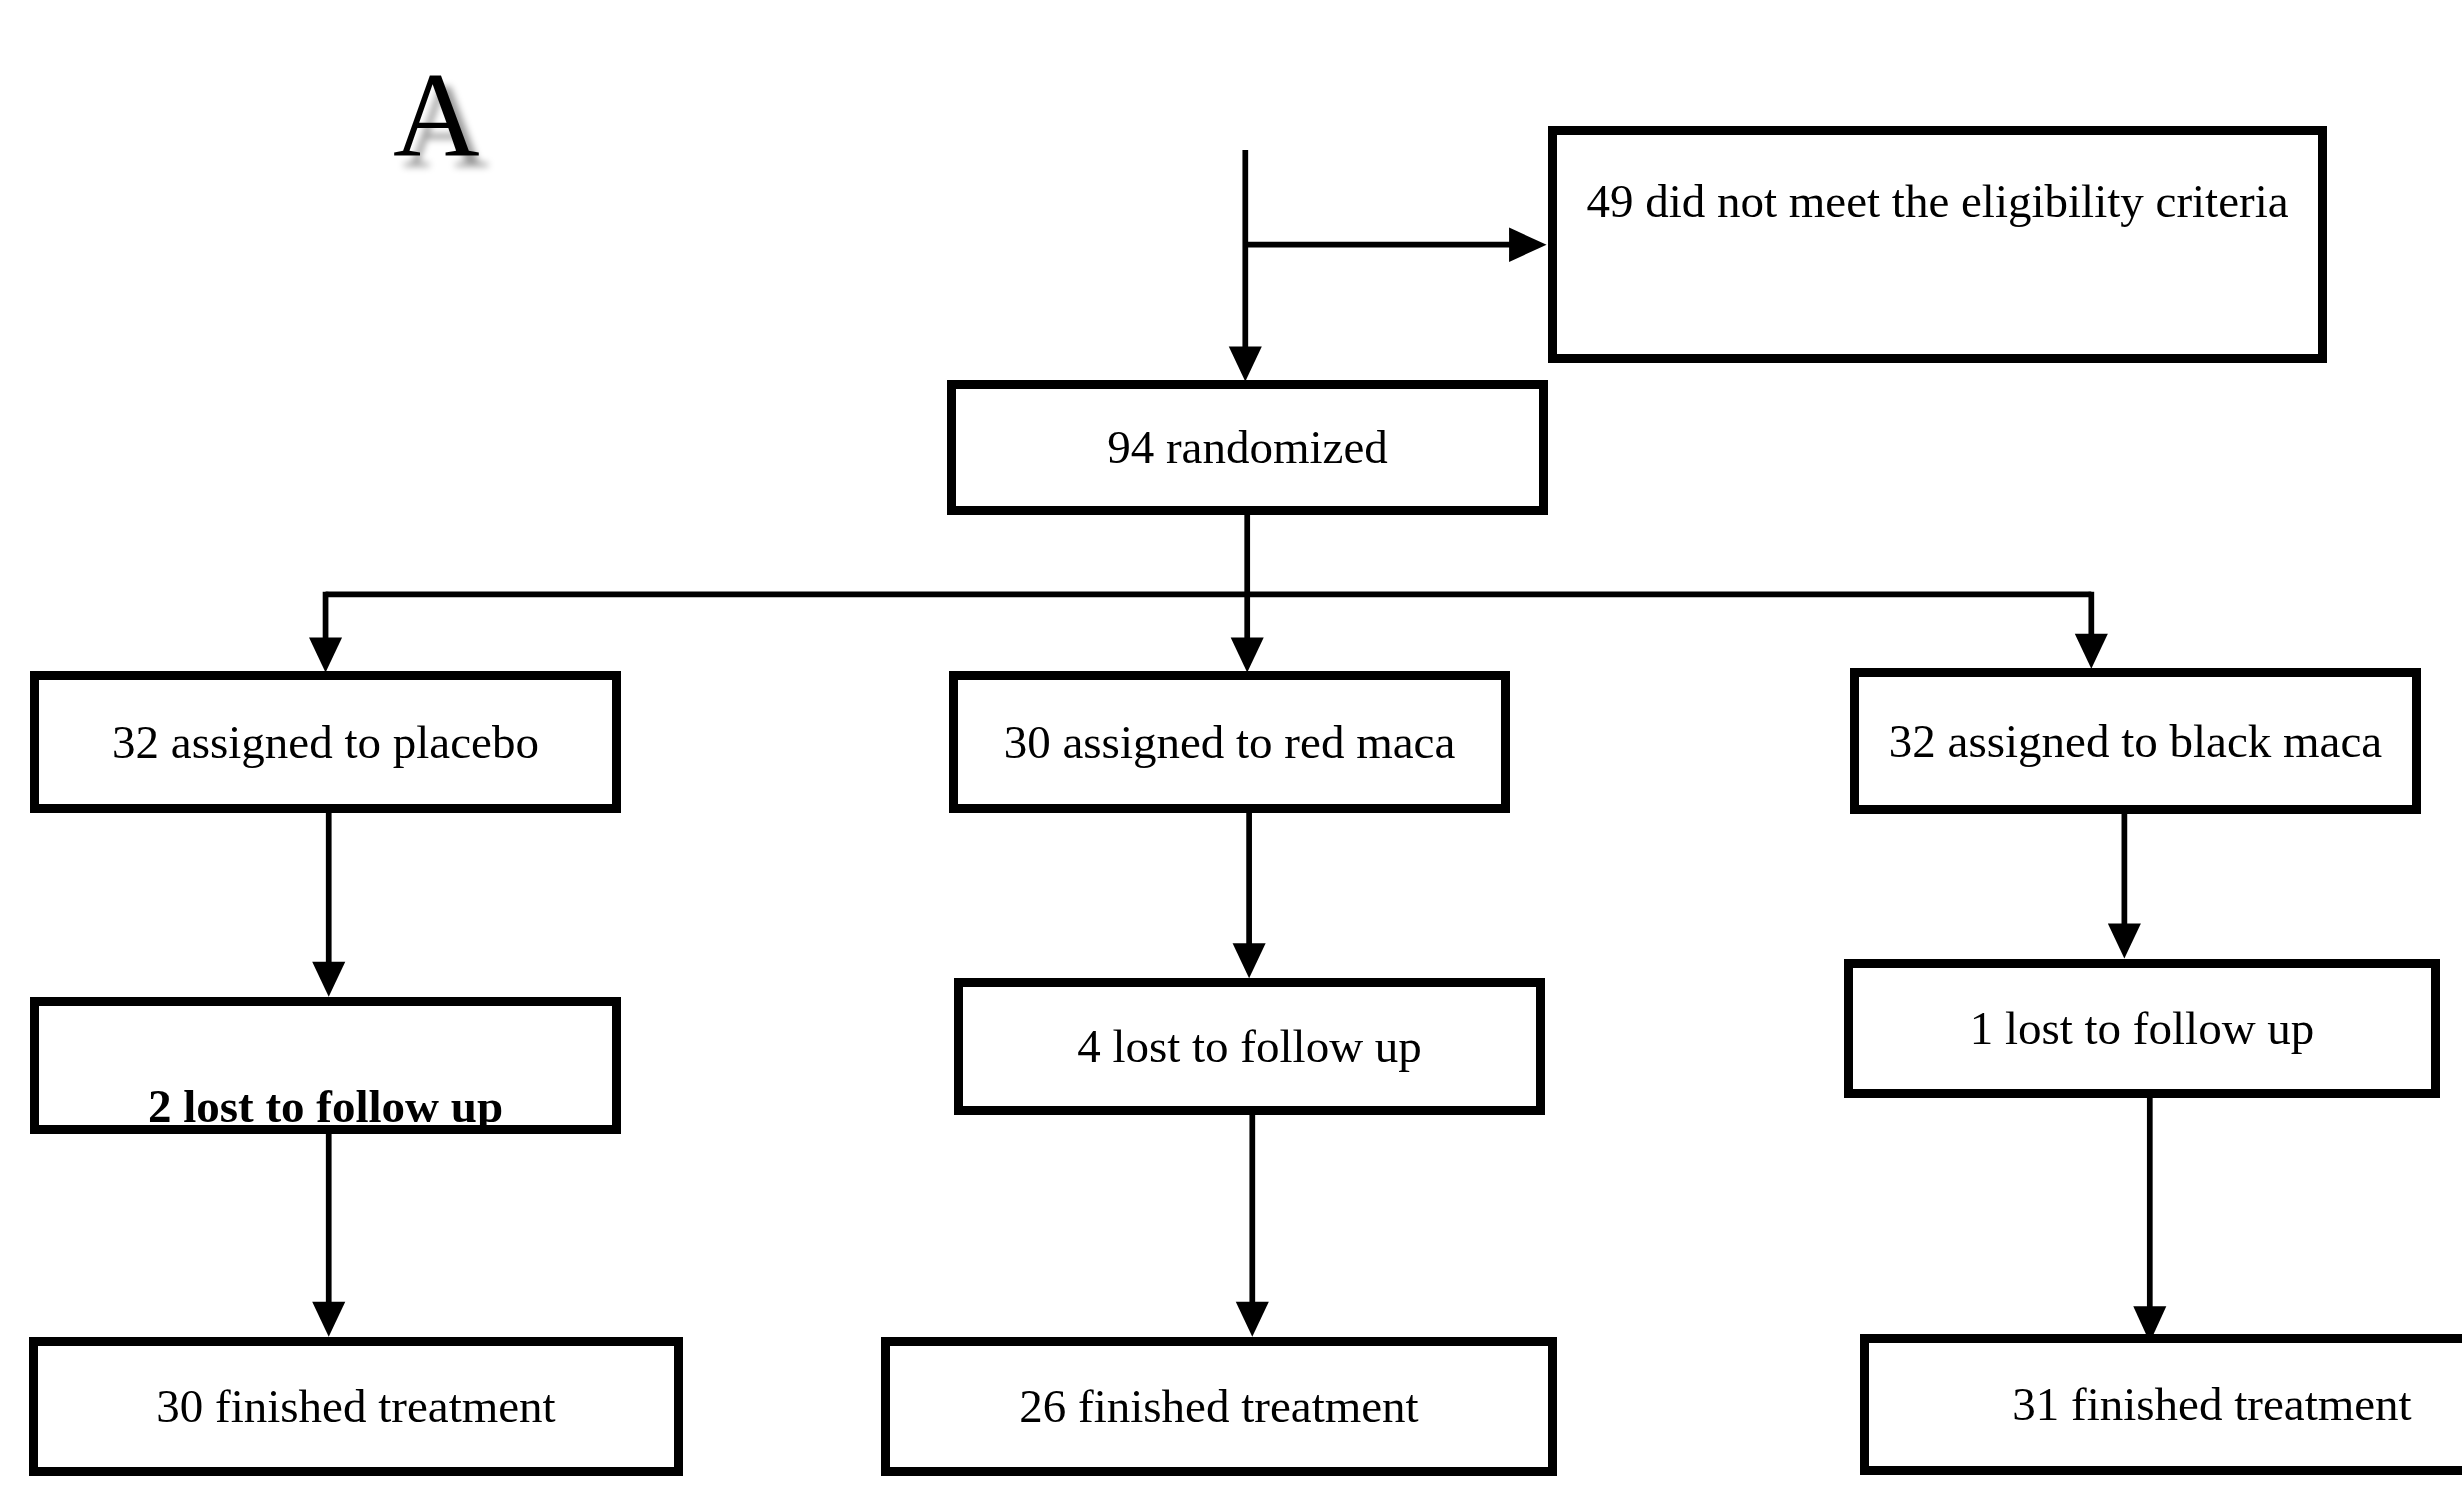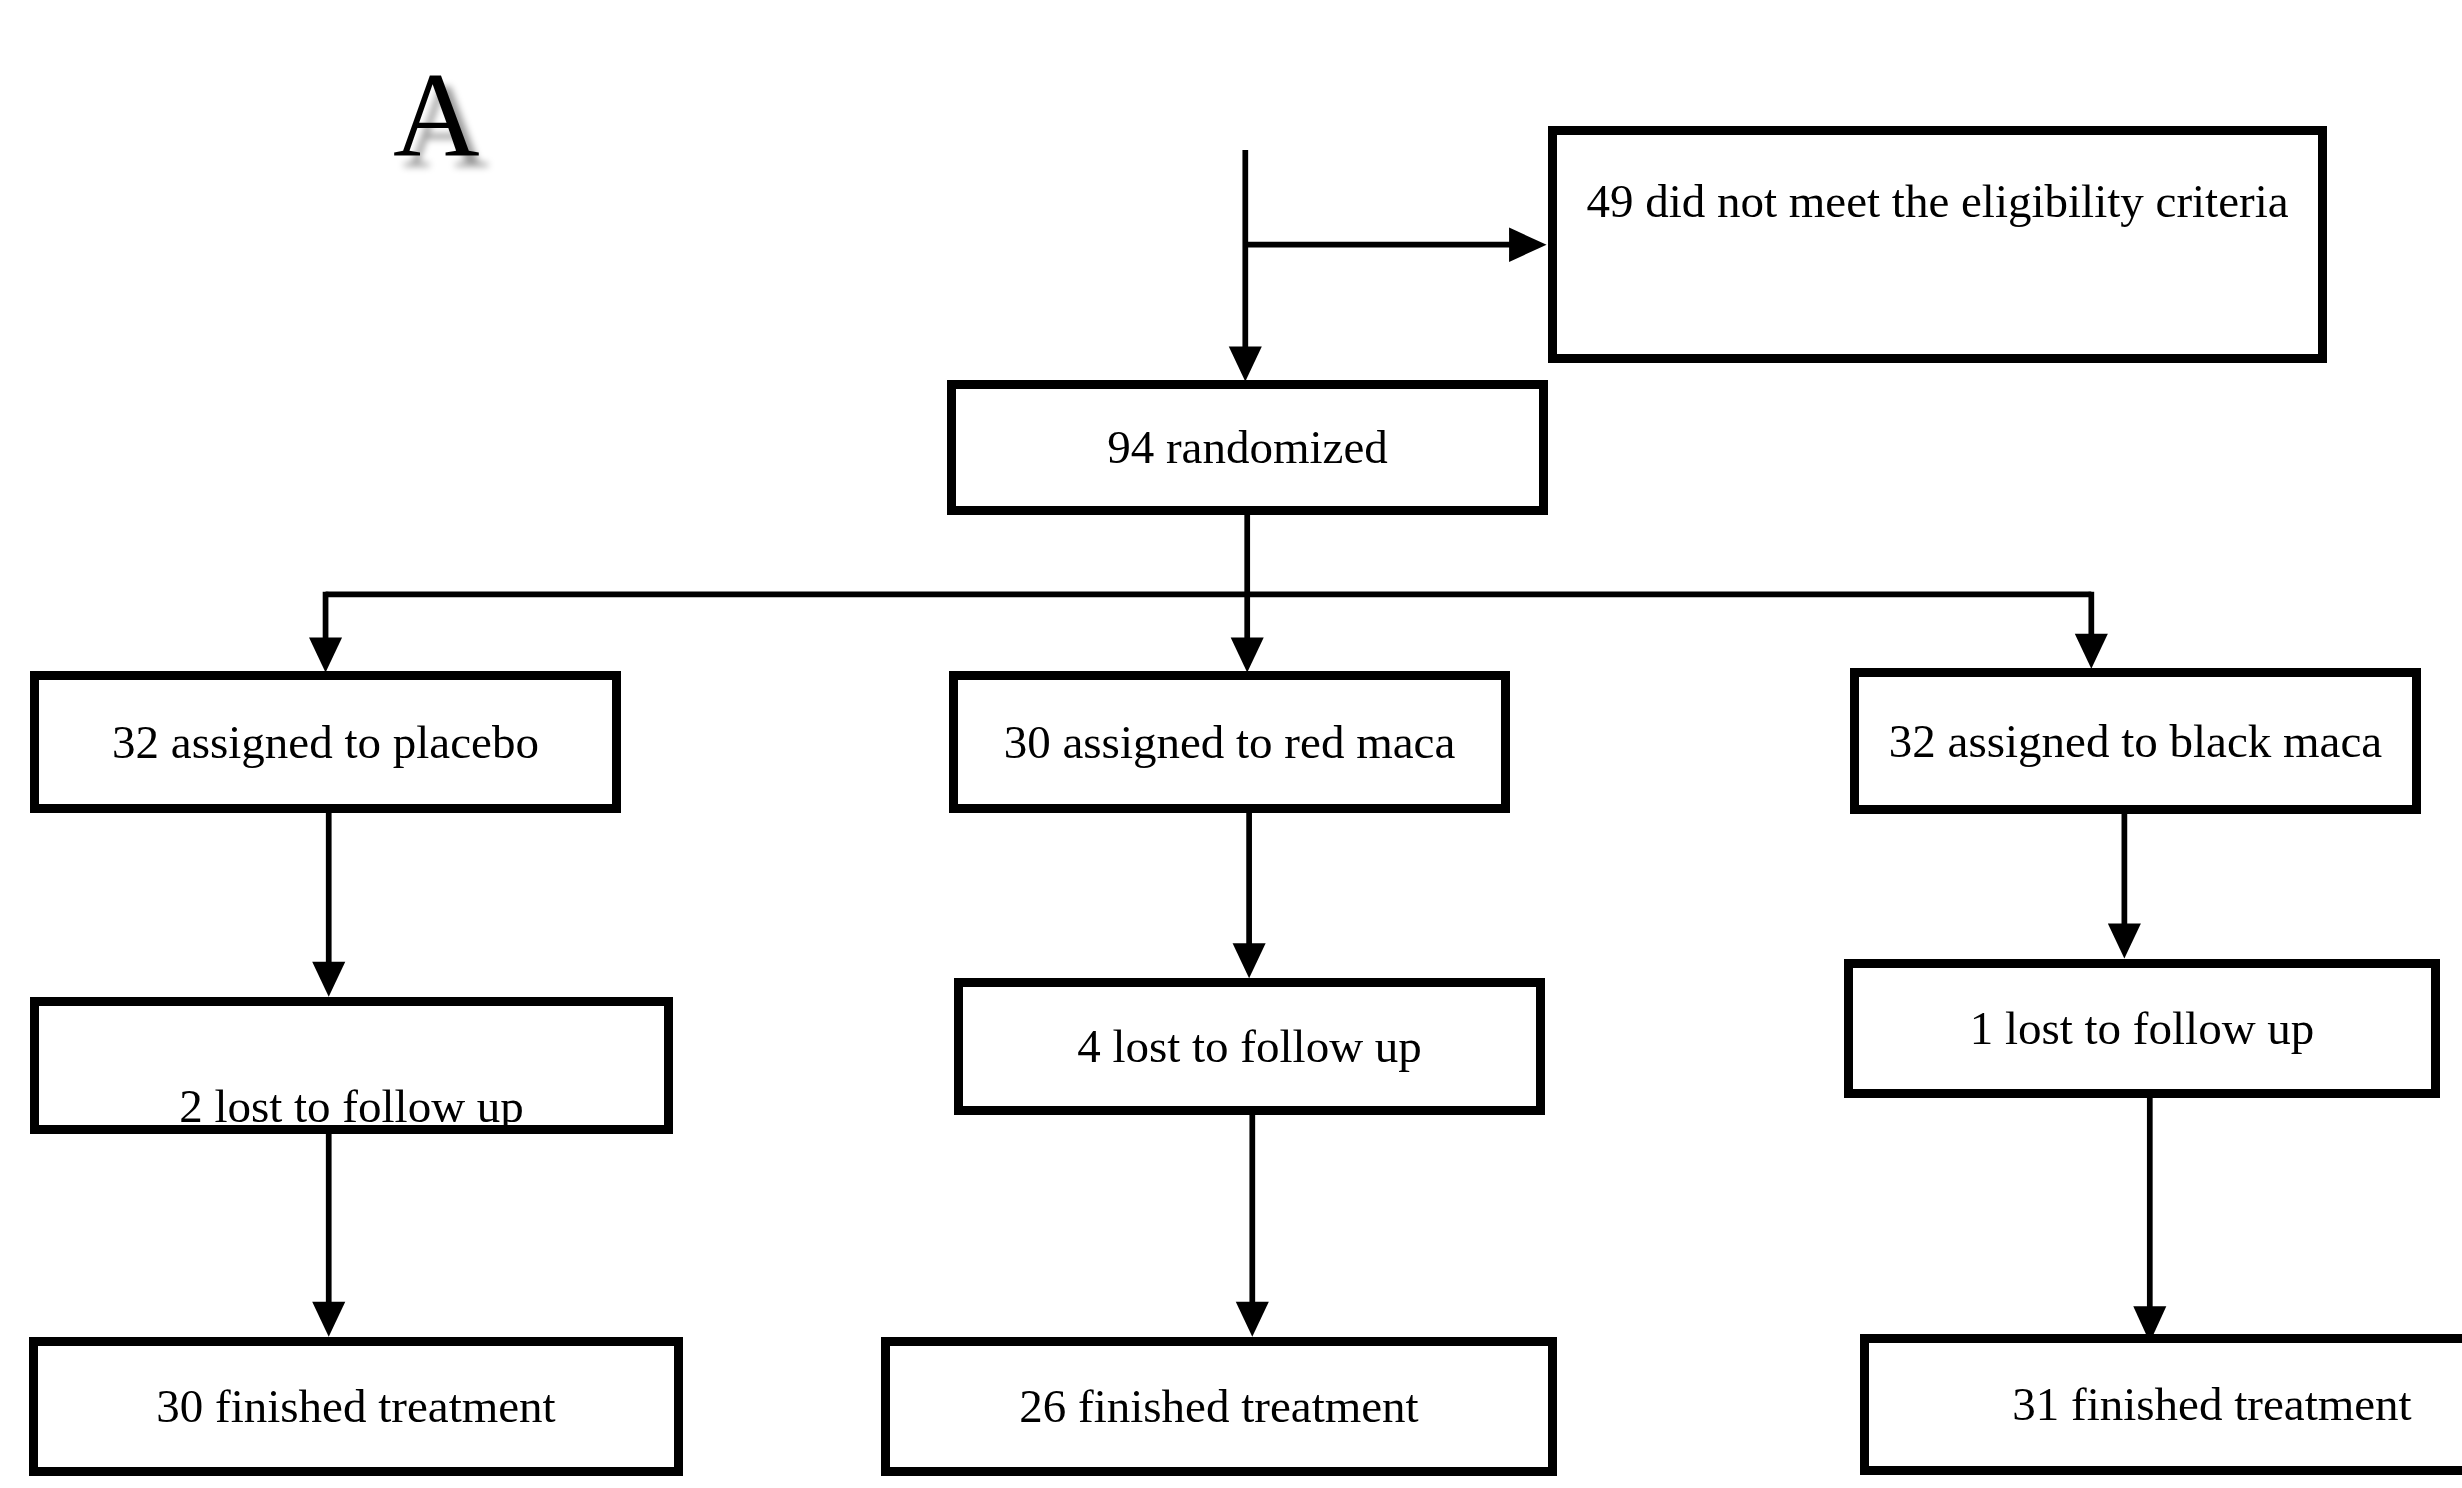--- a/index.html
+++ b/index.html
@@ -43,22 +43,22 @@
   }
   
   .n-screened        { left: 1011px; top: 16px;   width: 464px;  height: 135px; }
   .n-excluded        { left: 1548px; top: 126px;  width: 779px; height: 237px;
                        flex-direction: column; justify-content: space-between;
                        padding-top: 39px; gap: 46px; }
   .n-randomized      { left: 947px; top: 380px;  width: 601px;  height: 135px; }
   .n-placebo-assigned{ left: 30px;   top: 671px; width: 591px;  height: 142px; }
   .n-red-assigned    { left: 949px; top: 671px; width: 561px;  height: 142px; }
   .n-black-assigned  { left: 1850px; top: 668px; width: 571px;  height: 146px; }
-  .n-placebo-lost    { left: 30px;   top: 997px; width: 643px;  height: 137px;
-                       align-items: flex-end; }
+  .n-placebo-lost    { left: 30px;   top: 997px; width: 591px;  height: 137px;
+                       align-items: flex-end; font-weight: bold; }
   .n-placebo-lost .label { margin-bottom: -7.6px; }
   .n-red-lost        { left: 954px; top: 978px; width: 591px;  height: 137px; }
   .n-black-lost      { left: 1844px; top: 959px; width: 596px;  height: 139px; }
   .n-placebo-finished{ left: 29px;   top: 1337px; width: 654px; height: 139px; }
   .n-red-finished    { left: 881px; top: 1337px; width: 676px; height: 139px; }
   .n-black-finished  { left: 1860px; top: 1334px; width: 684px; height: 141px; padding-left: 20px; }
 </style>
 </head>
 <body>
 

